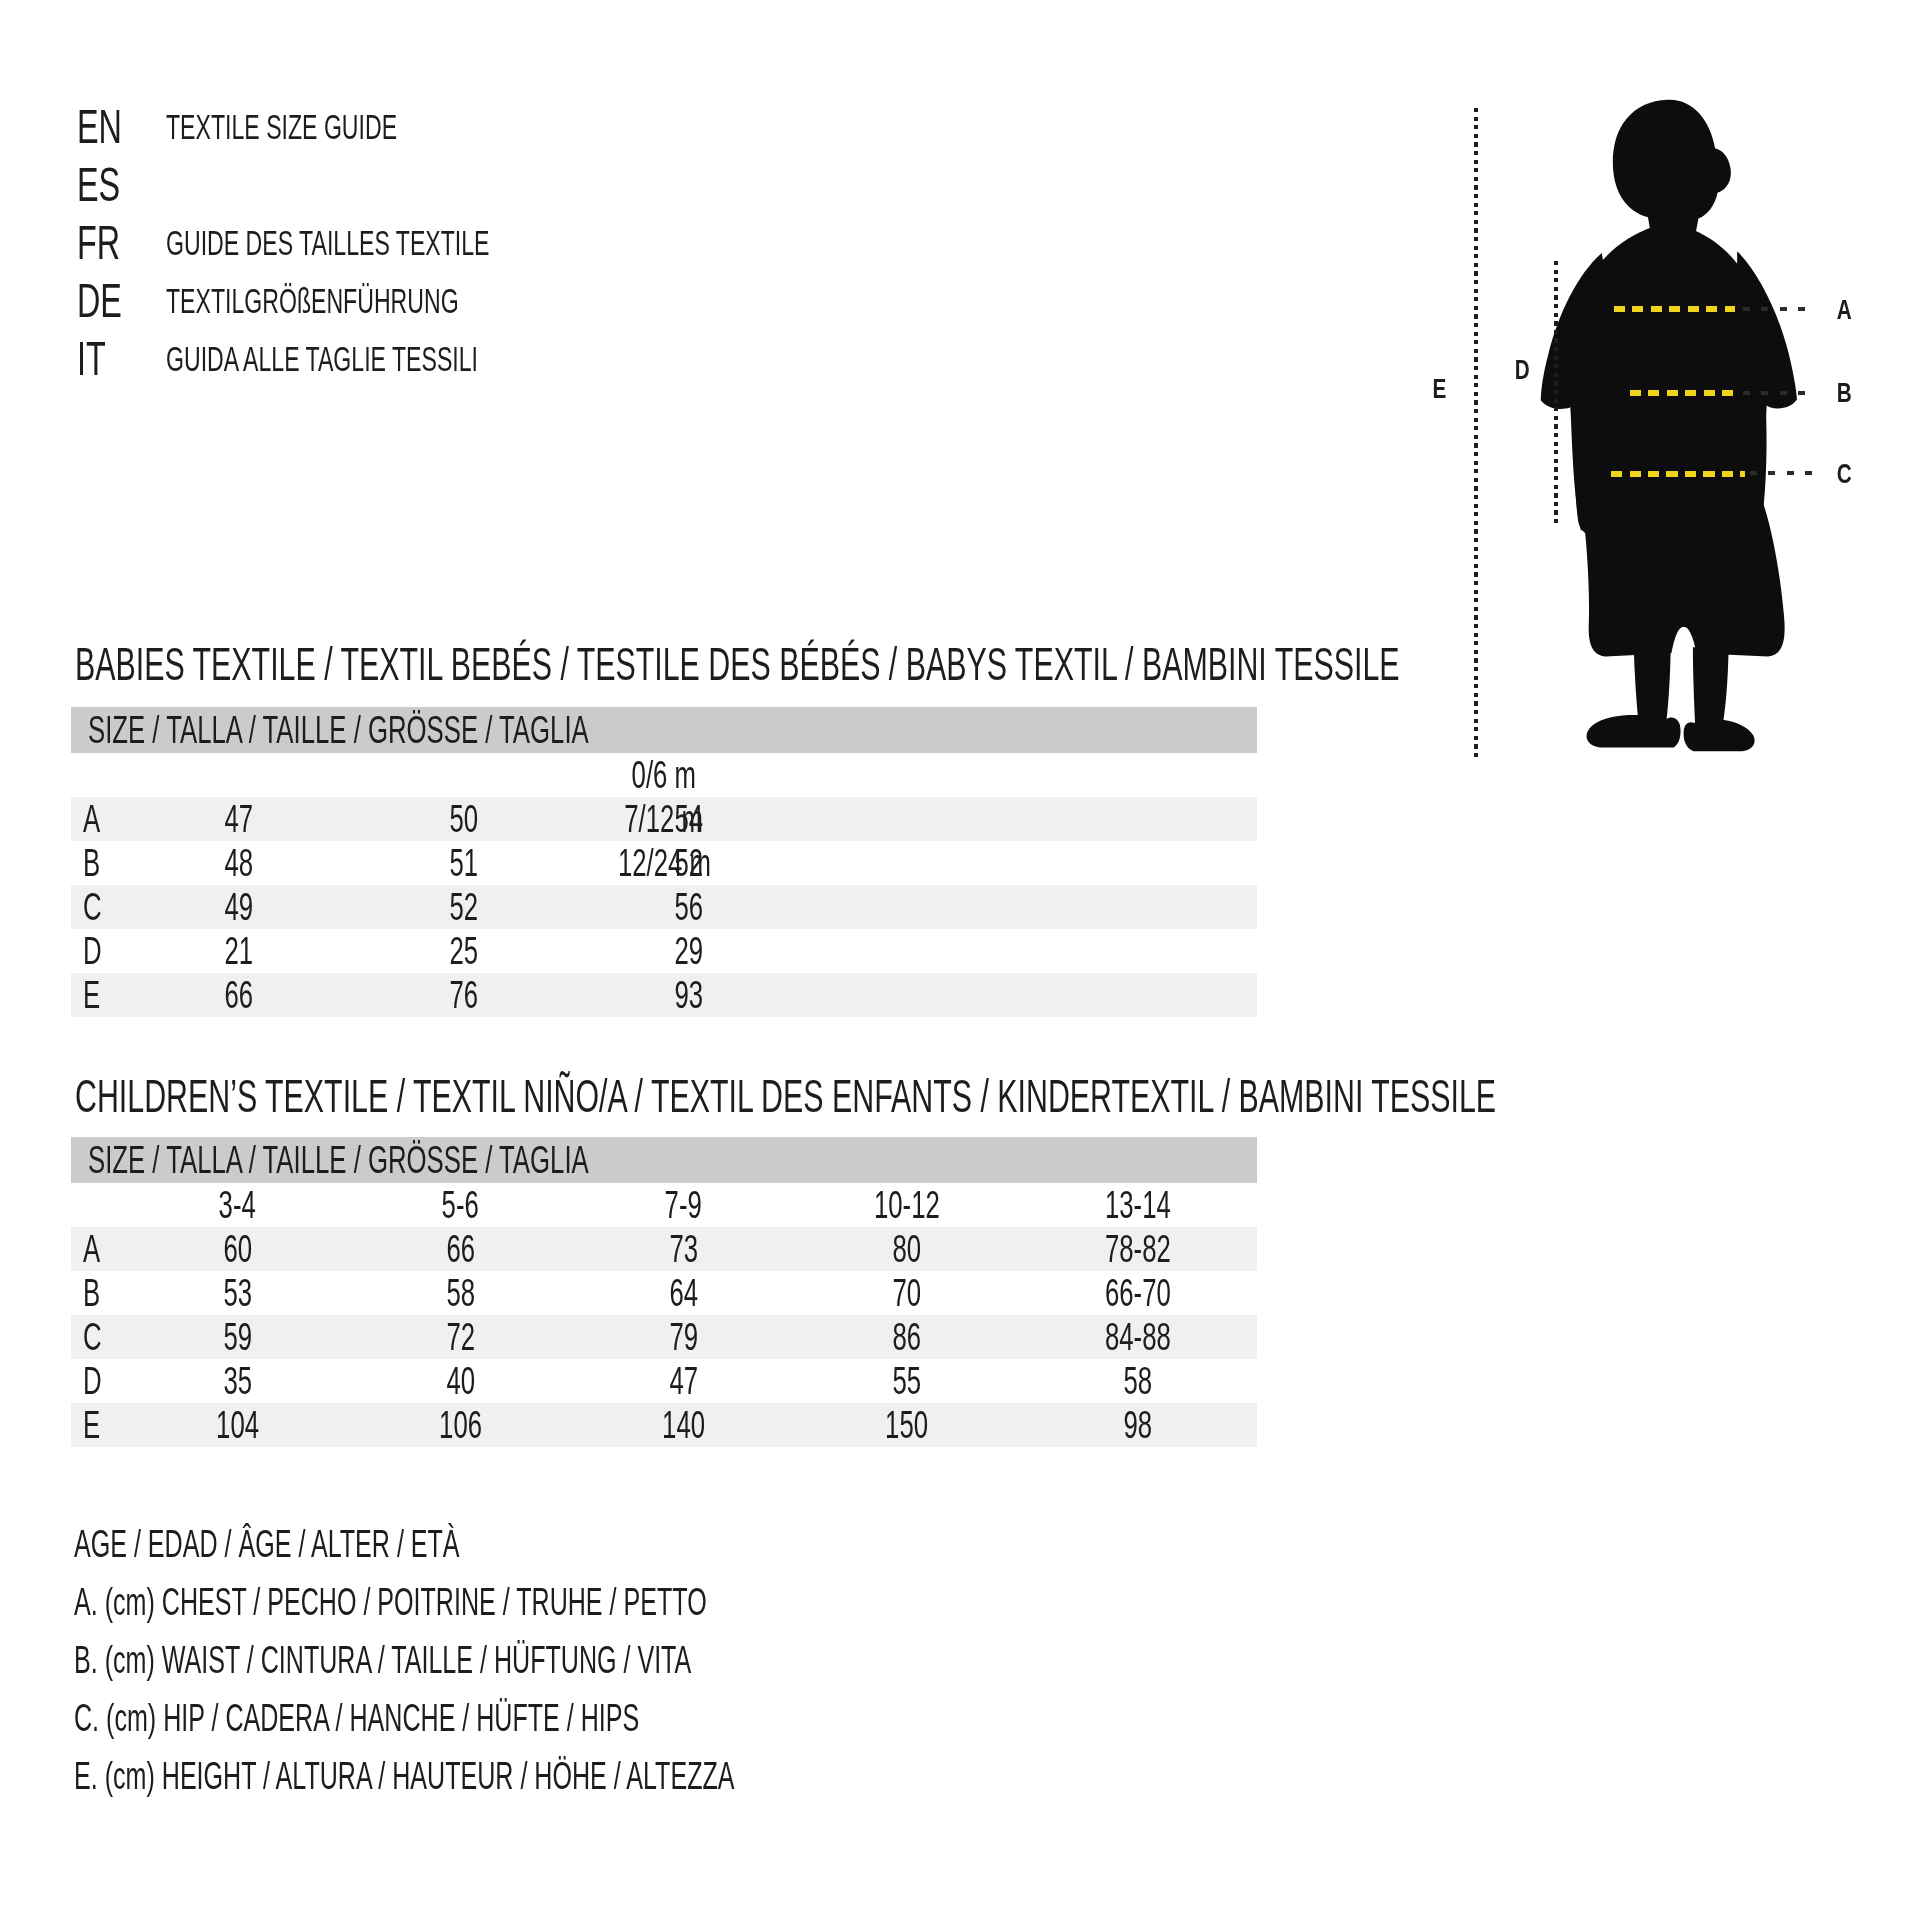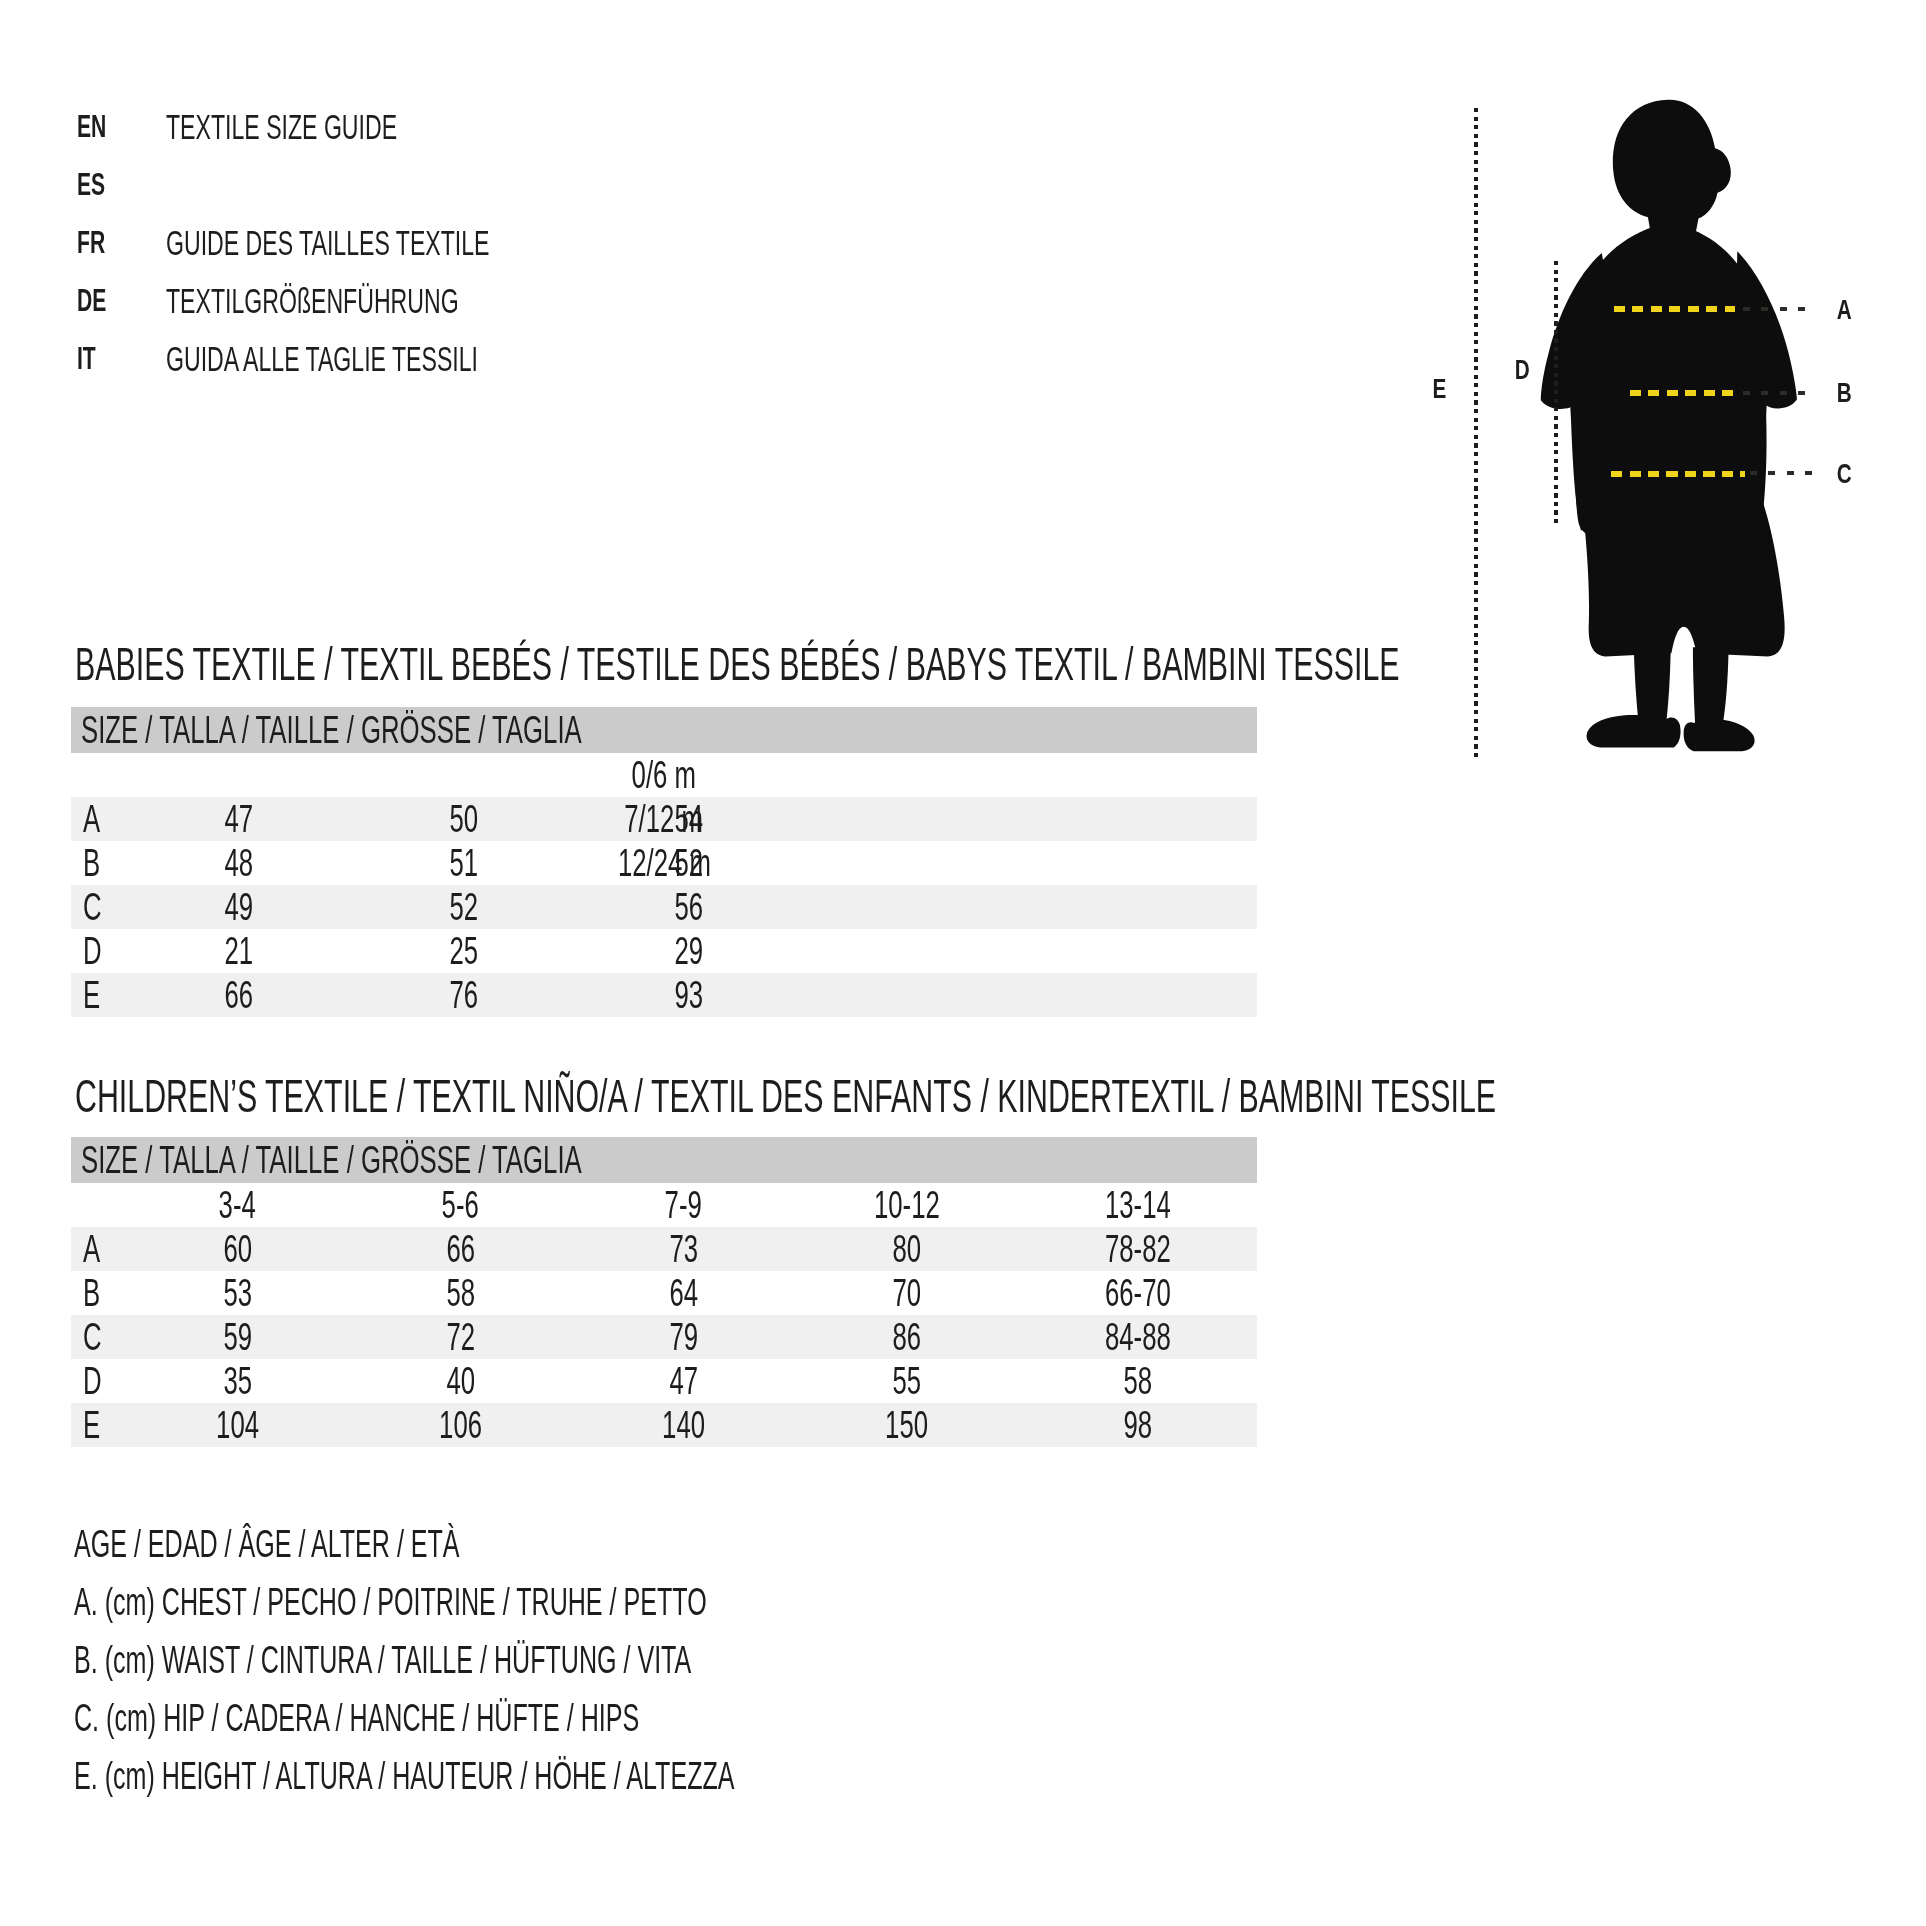--- a/index.html
+++ b/index.html
@@ -14,21 +14,21 @@
   .page { position:absolute; inset:0; }
 
   
   .cond   { display:inline-block; transform:scaleX(0.66); transform-origin:left center; white-space:nowrap; }
   .cond-c { display:inline-block; transform:scaleX(0.66); transform-origin:center center; white-space:nowrap; }
   .condb  { display:inline-block; transform:scaleX(0.74); transform-origin:center center; font-weight:bold; white-space:nowrap; }
 
   
   .lang-block { position:absolute; left:77px; top:97px; }
   .lang-row  { display:flex; align-items:center; height:58px; }
-  .lang-code { width:89px; font-size:32px; line-height:1;font-weight:bold; }
+  .lang-code { width:89px; font-size:49px; line-height:1; }
   .lang-title{ font-size:35px; line-height:1; }
 
   
   .figure { position:absolute; left:0; top:0; }
   .silhouette { position:absolute; left:1540px; top:96px; width:259px; height:662px; }
   .dotv { position:absolute; width:4.3px;
           background:repeating-linear-gradient(180deg,#1d1d1b 0 4.3px,transparent 4.3px 8.6px); }
   .dotv.e-line { left:1474px; top:108px; height:653px; }
   .dotv.d-line { left:1554px; top:261px; height:265px; }
   .mline { position:absolute; }
@@ -54,21 +54,21 @@
   
   .sec-title { position:absolute; left:75px; font-size:46px; line-height:49px; }
   .babies-title   { top:640px; }
   .children-title { top:1072px; }
 
   
   .size-table { position:absolute; left:71px; width:1186px; }
   .babies-table   { top:707px; }
   .children-table { top:1137px; }
   .bar { height:46px; background:#cbcbcb; display:flex; align-items:center;
-         padding-left:10px; box-sizing:border-box; font-size:39px; }
+         padding-left:17px; box-sizing:border-box; font-size:39px; }
   .trow { display:grid; height:44px; align-items:center; font-size:39px; }
   .grid-3 { grid-template-columns:55px 225px 225px 225px 1fr; }
   .grid-5 { grid-template-columns:55px 223px 223px 223px 223px 1fr; }
   .trow.shade { background:#f0f0f0; }
   .cell { text-align:center; }
   .cell.lab { text-align:left; padding-left:12.3px; }
 
   
   .legend { position:absolute; left:74px; top:1515px; }
   .legend-row { height:58px; display:flex; align-items:center; font-size:38px; }

